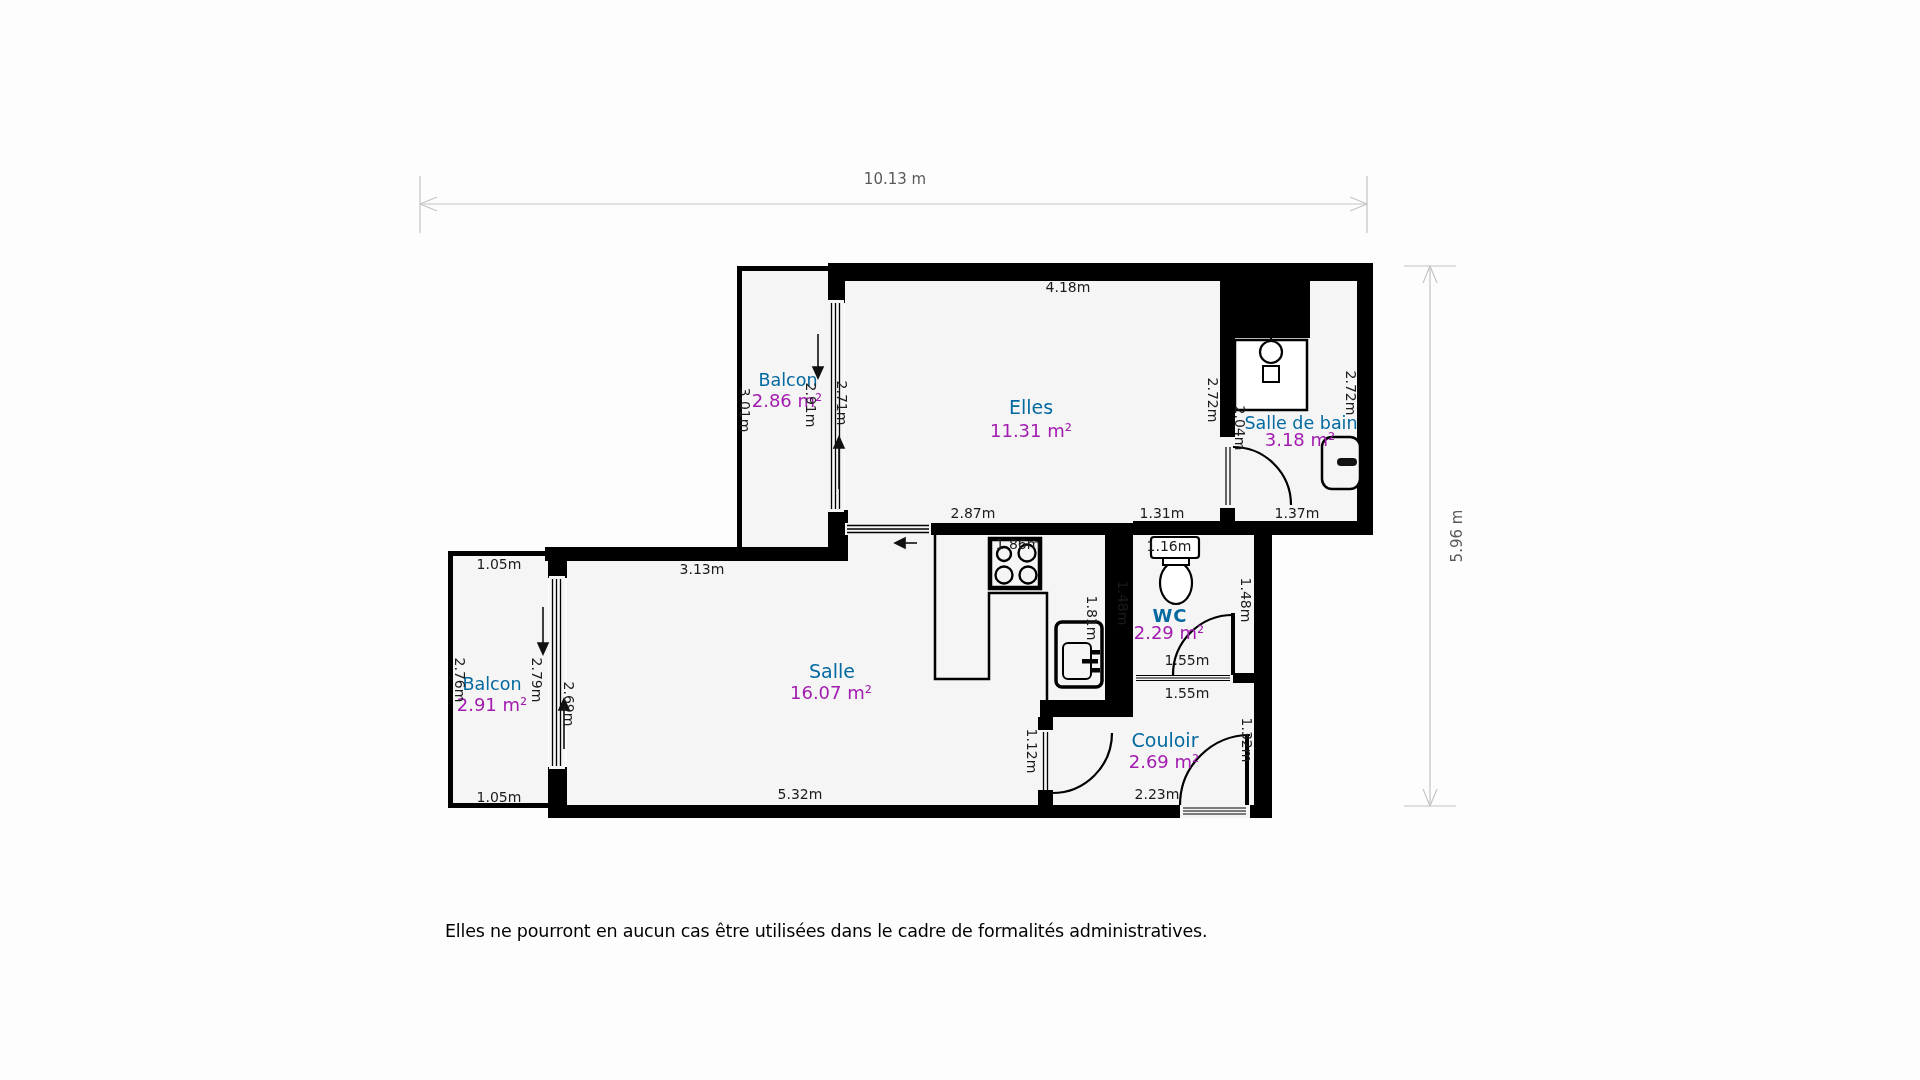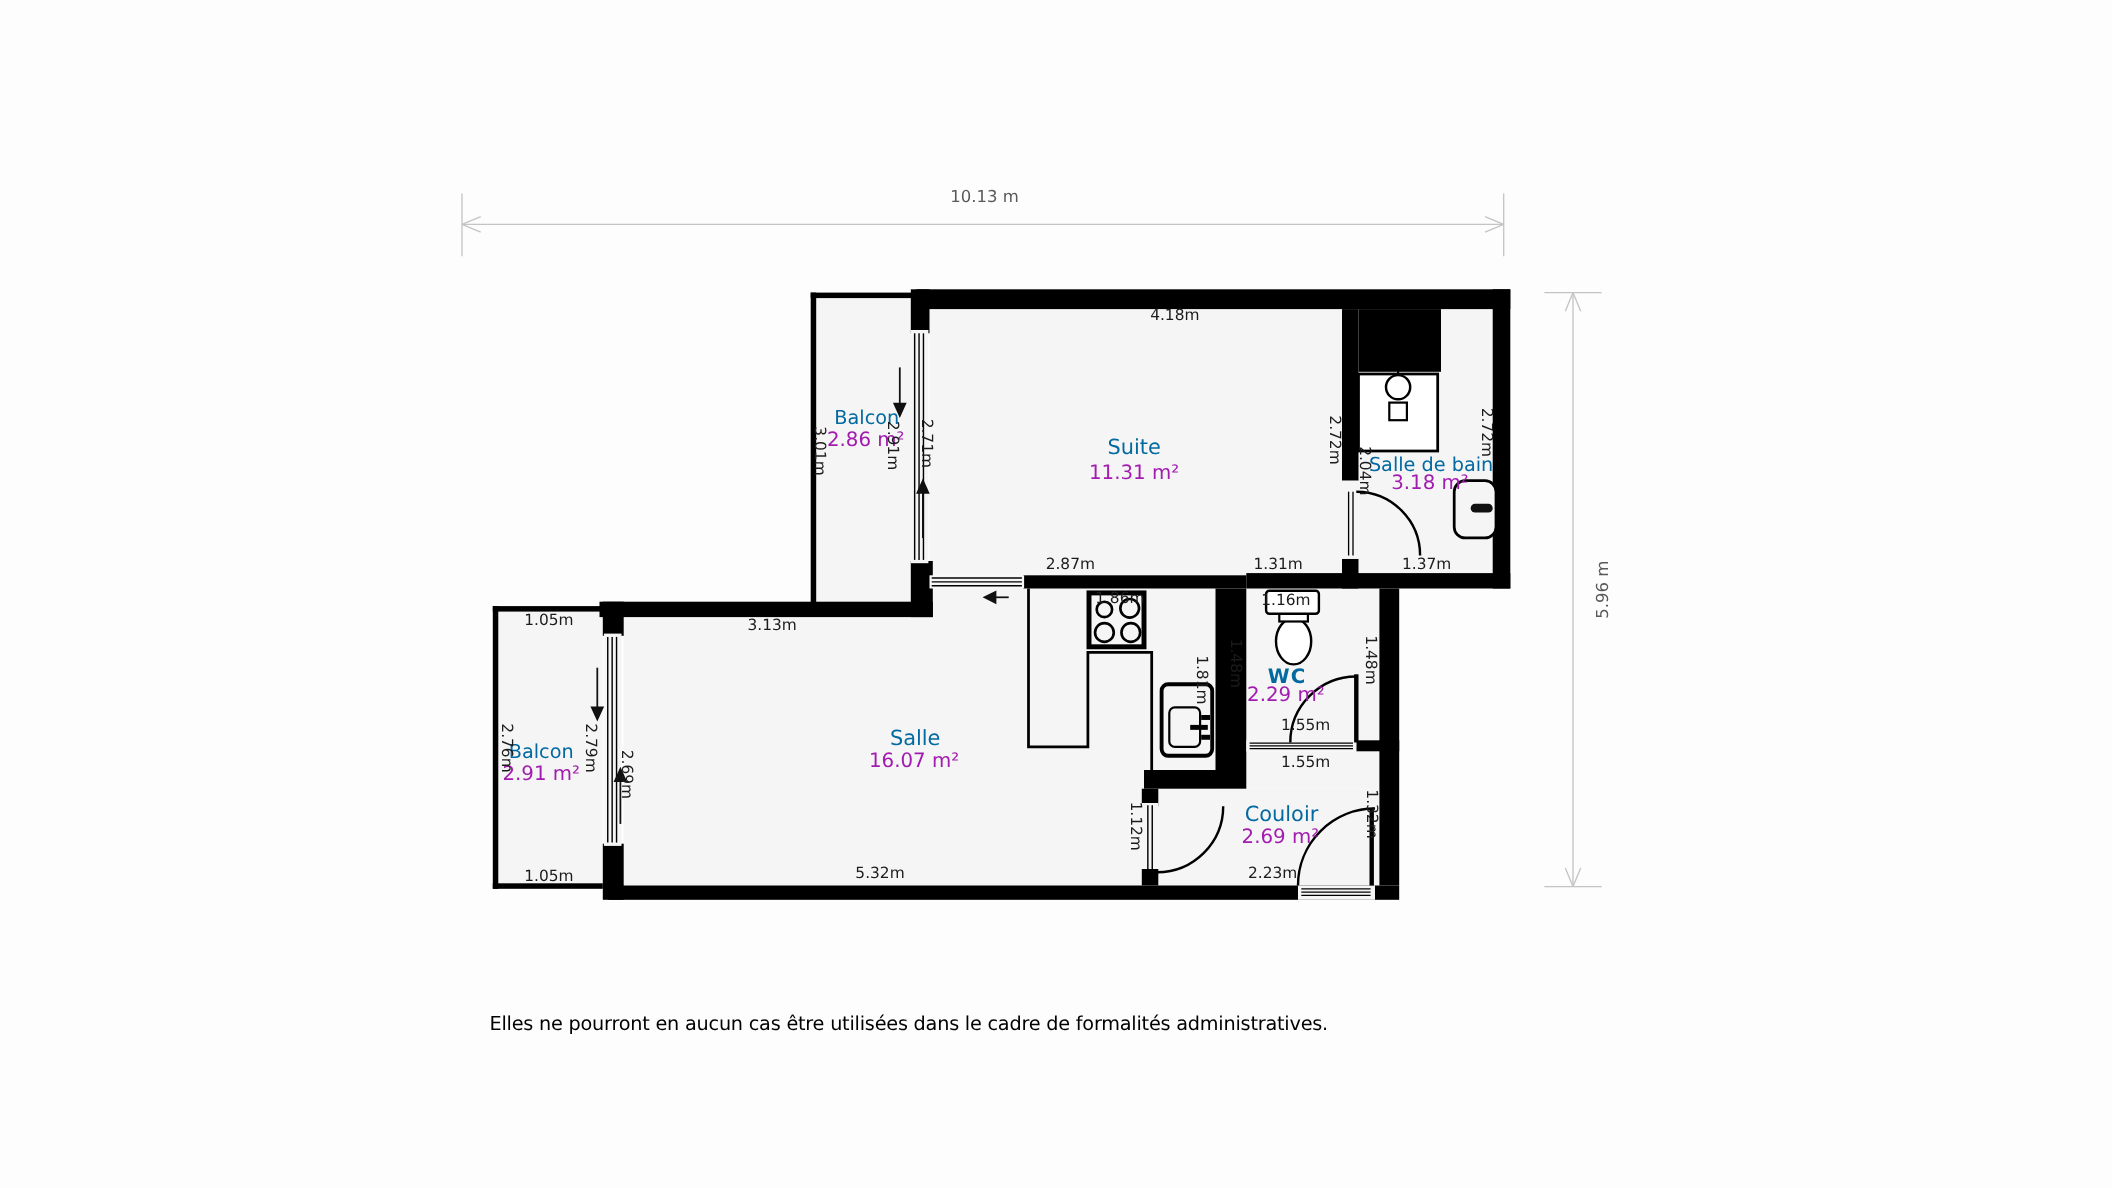--- a/index.html
+++ b/index.html
@@ -196,21 +196,21 @@
           <line x1="1430" y1="266" x2="1437" y2="283"></line>
       <line x1="1430" y1="806" x2="1423" y2="789"></line>
           <line x1="1430" y1="806" x2="1437" y2="789"></line>
     </g>
   </g>
 </svg>
 
 <div class="lbl dim-total" style="left:895px;top:179px;">10.13 m</div>
 <div class="lbl dim-total vup" style="left:1457px;top:536px;">5.96 m</div>
 
-<div class="lbl room-name" style="left:1031px;top:407px;">Suite</div>
+<div class="lbl room-name" style="left:1031px;top:407px;">Elles</div>
 <div class="lbl room-area" style="left:1031px;top:430px;">11.31 m²</div>
 <div class="lbl room-name sm" style="left:1301px;top:399px;margin-top:24px;">Salle de bain</div>
 <div class="lbl room-area" style="left:1300px;top:439px;">3.18 m²</div>
 <div class="lbl room-name sm" style="left:788px;top:380px;">Balcon</div>
 <div class="lbl room-area" style="left:787px;top:400px;">2.86 m²</div>
 <div class="lbl room-name sm" style="left:492px;top:684px;">Balcon</div>
 <div class="lbl room-area" style="left:492px;top:704px;">2.91 m²</div>
 <div class="lbl room-name" style="left:832px;top:671px;">Salle</div>
 <div class="lbl room-area" style="left:831px;top:692px;">16.07 m²</div>
 <div class="lbl room-name bold" style="left:1170px;top:615px;">WC</div>

